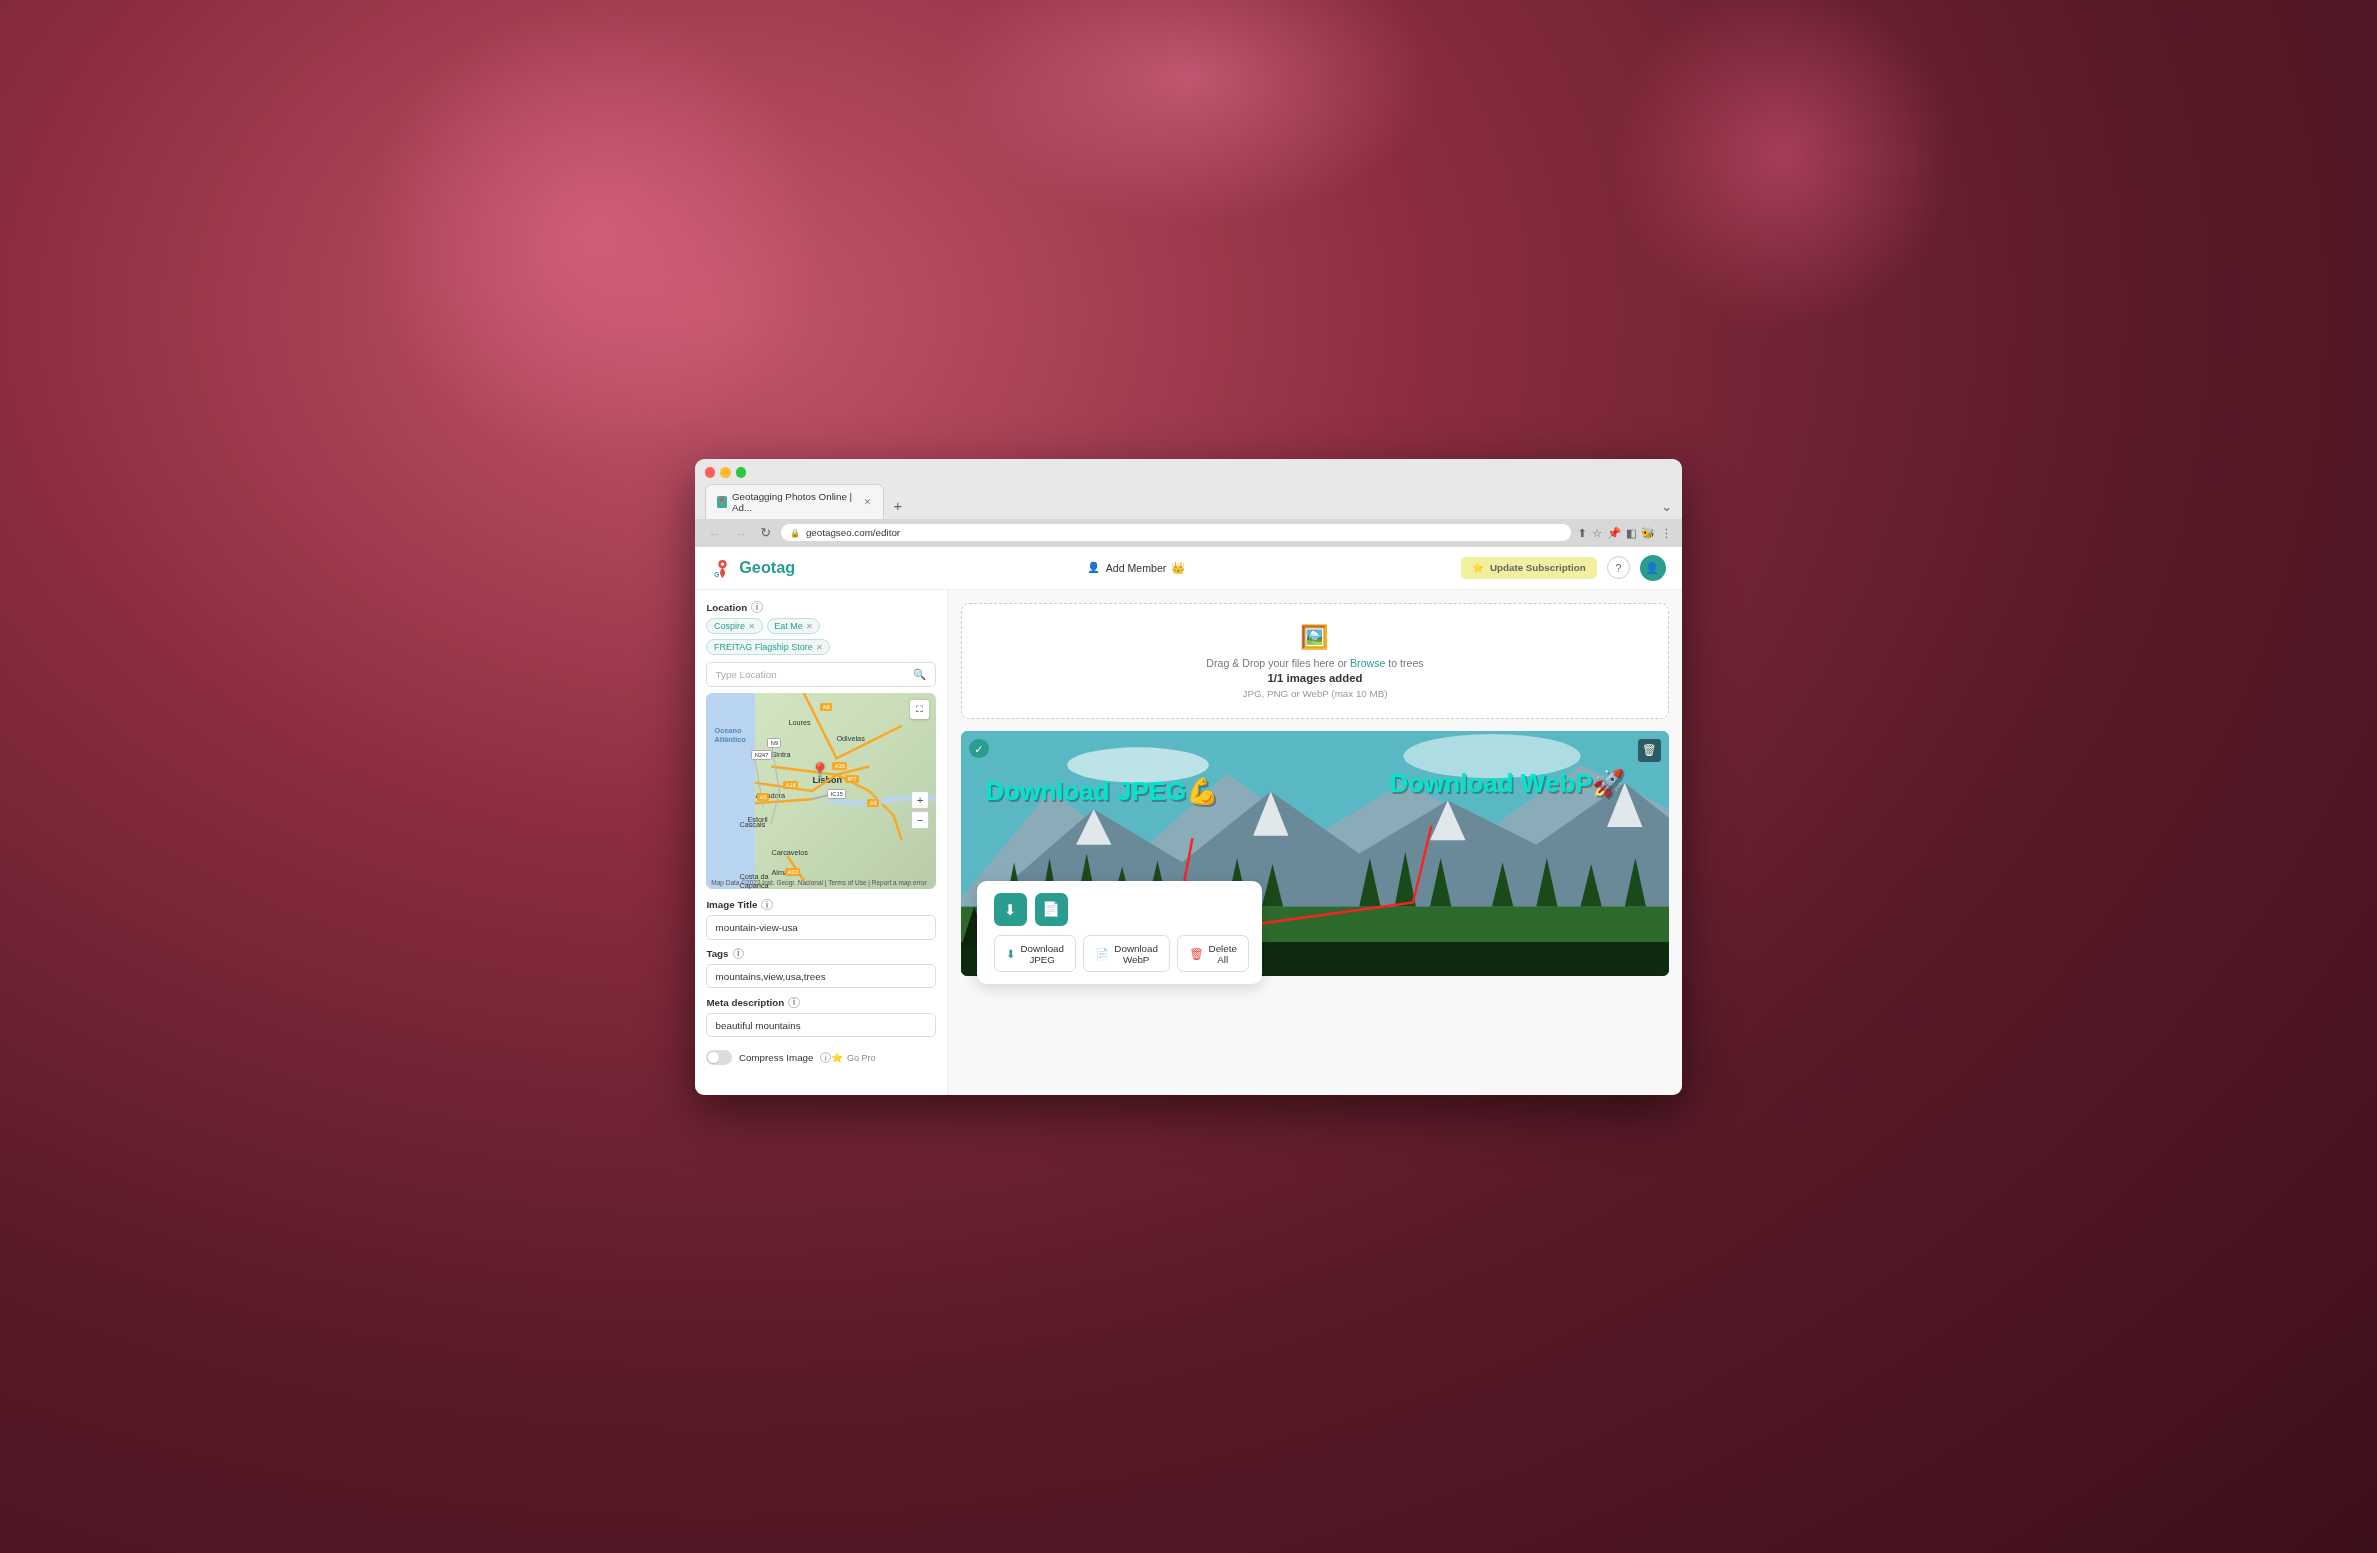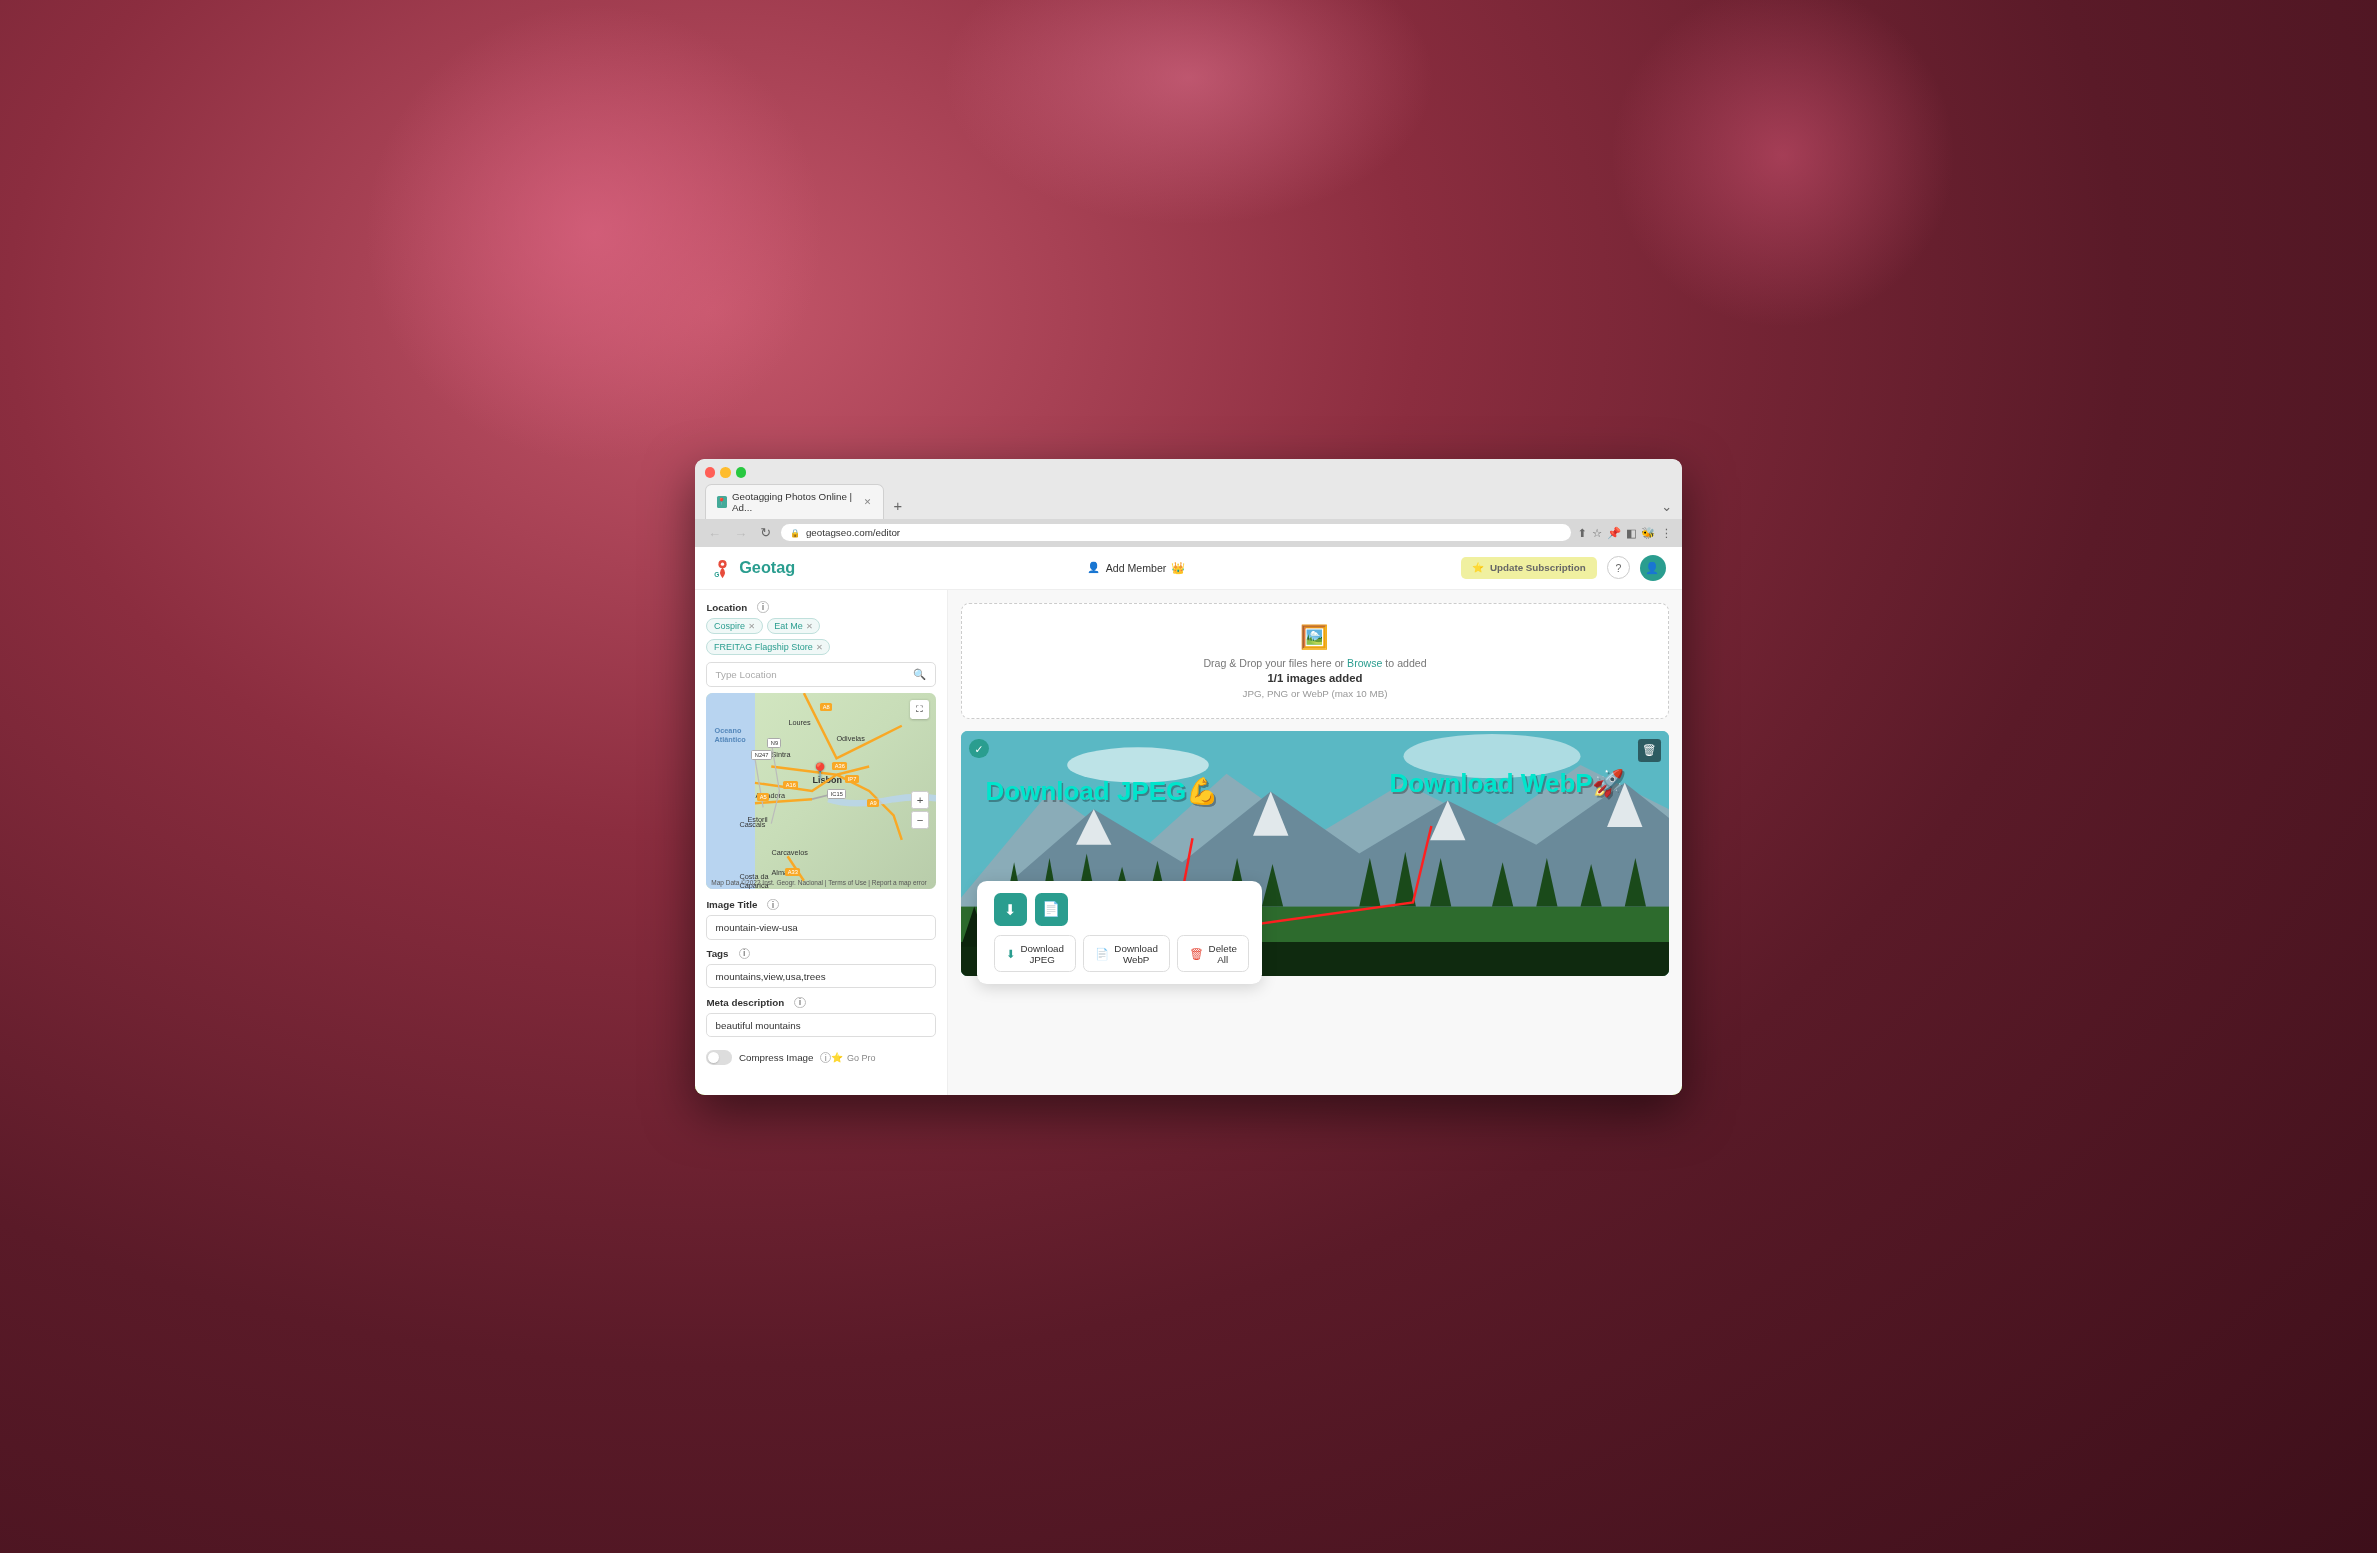--- a/index.html
+++ b/index.html
@@ -259,21 +259,21 @@
       overflow-y: auto;
       background: white;
     }
 
     .section-label {
       font-size: 9.8px;
       font-weight: 600;
       color: #333;
       display: flex;
       align-items: center;
-      gap: 10px;
+      gap: 4px;
       margin-bottom: 4.9px;
     }
     .info-icon {
       font-size: 9px;
       color: #888;
       border: 0.8px solid #bbb;
       border-radius: 50%;
       width: 11.4px;
       height: 11.4px;
       display: inline-flex;
@@ -820,21 +820,21 @@
 
       </div>
 
       <div class="right-panel">
 
         <div class="drop-zone">
           <div class="drop-icon">🖼️</div>
           <div class="drop-text">
             <span>Drag &amp; Drop your files here or</span>
             <a href="#">Browse</a>
-            <span>to added</span>
+            <span>to trees</span>
           </div>
           <div class="images-added">1/1 images added</div>
           <div class="drop-subtext">JPG, PNG or WebP (max 10 MB)</div>
         </div>
 
         <div class="image-card">
 
           <div class="mountain-image">
 
             <svg style="position:absolute;inset:0;width:100%;height:100%;" viewBox="0 0 800 300" preserveAspectRatio="xMidYMid slice">

